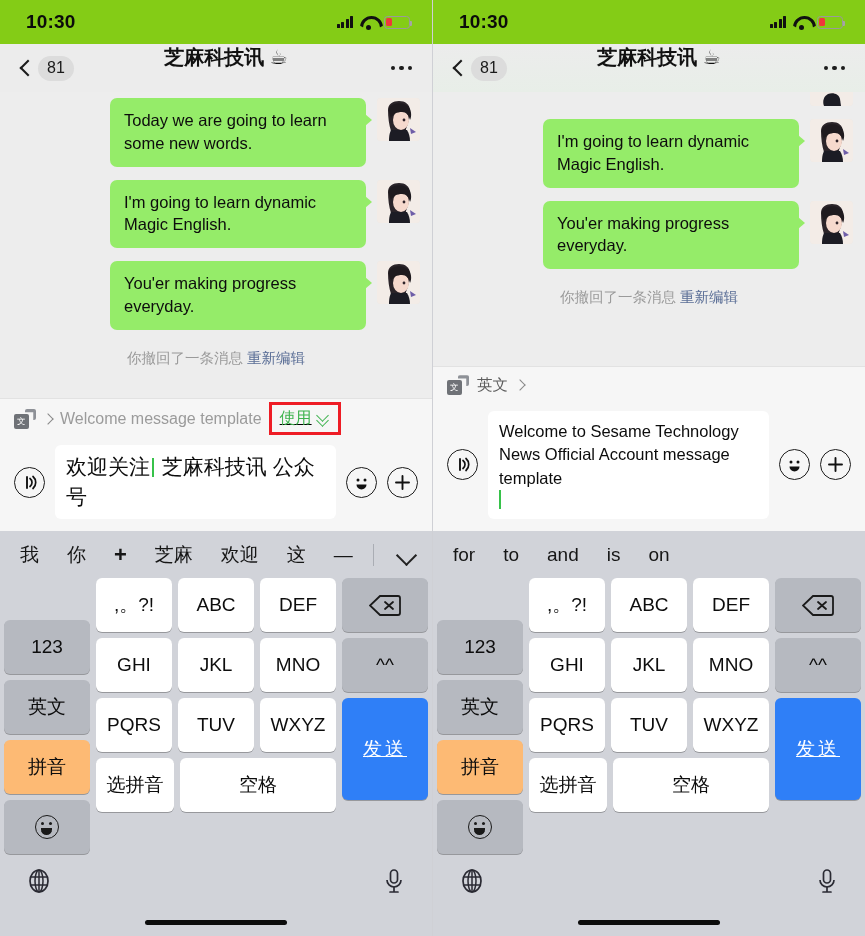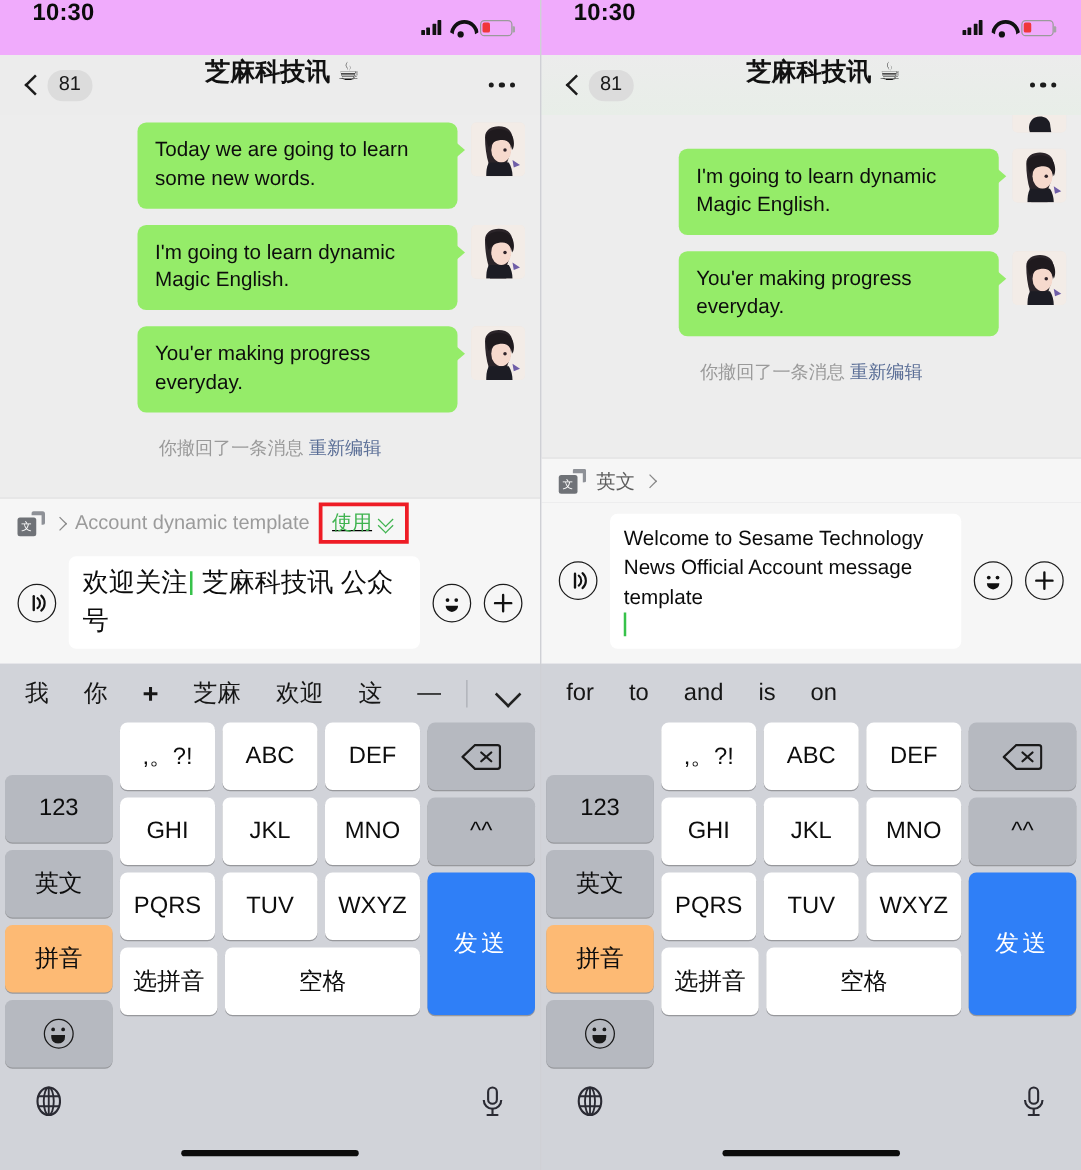--- a/index.html
+++ b/index.html
@@ -10,22 +10,22 @@
     overflow: hidden;
   }
   .screens { display: flex; width: 865px; height: 936px; }
   .phone { width: 432px; height: 936px; position: relative;
            display: flex; flex-direction: column; overflow: hidden; }
   .phone.right { width: 433px; border-left: 1px solid #cfd0d5; }
 
   
   .statusbar {
     height: 44px; flex: 0 0 44px;
-    background: #f0abfc;
-    display: flex; justify-content: space-between;
+    background: #84cc16;
+    display: flex; align-items: center; justify-content: space-between;
     padding: 0 22px 0 26px;
   }
   .status-time { font-size: 19px; font-weight: 600; color: #0b0b0b; letter-spacing: .2px; }
   .status-right { display: flex; align-items: center; gap: 7px; }
   .sig { display: flex; align-items: flex-end; gap: 1.5px; height: 12px; }
   .sig i { width: 3px; background: #111; display: block; border-radius: .5px; }
   .sig i:nth-child(1){height:4px}.sig i:nth-child(2){height:6.5px}
   .sig i:nth-child(3){height:9px}.sig i:nth-child(4){height:12px}
   .wifi { width: 17px; height: 13px; position: relative; }
   .wifi::before{
@@ -174,21 +174,21 @@
   .key.blue { background:#2f7ff7; color:#fff; letter-spacing:3px; font-size:19px; }
   .kb-grid { display:flex; gap:6px; padding:0 4px; }
   .kb-col { display:flex; flex-direction:column; gap:6px; }
   .kb-col.left { flex:0 0 86px;margin-top:42px; }
   .kb-col.center { flex:1 1 auto; }
   .kb-col.right { flex:0 0 86px; }
   .kb-center-row { display:flex; gap:6px; height:54px; }
   .kb-center-row .key { flex:1 1 0; }
   .kb-center-row .key.wide2 { flex:2 1 0; }
   .kb-col .key { height:54px; }
-  .kb-col .key.tall { height:114px; }
+  .kb-col .key.tall { height:102px;text-decoration:underline; }
   .emoji-glyph { width:24px;height:24px;border:1.9px solid #1a1a1a;border-radius:50%;position:relative;display:block; }
   .emoji-glyph::before{content:"";position:absolute;left:5px;top:6px;width:3px;height:3px;border-radius:50%;background:#1a1a1a;box-shadow:8px 0 0 #1a1a1a;}
   .emoji-glyph::after{content:"";position:absolute;left:4.5px;top:11.5px;width:11px;height:5.5px;border-bottom:2px solid #1a1a1a;border-radius:0 0 7px 7px;background:#1a1a1a;}
   .bksp-glyph { width:32px;height:23px;position:relative; }
 
   
   .botbar {
     flex:0 0 auto; background:#d1d3d9; height:80px; position:relative;
     display:flex; align-items:flex-start; justify-content:space-between;
     padding: 12px 26px 0 26px;
@@ -287,21 +287,21 @@
       </div>
     </div>
 
     <div class="trans-bar">
       <span class="trans-icon">
         <span class="sq2"></span>
           <span class="sq1"></span>
           <span class="ch">文</span>
       </span>
       <span class="chev-right"></span>
-      <span class="trans-label">Account dynamic template</span>
+      <span class="trans-label">Welcome message template</span>
       <span class="use-wrap highlight">
         <span class="use-text">使用</span>
         <span class="dbl-chev"></span>
       </span>
     </div>
 
     <div class="inputbar">
       <span class="round-icon">
         <svg width="17" height="17" viewBox="0 0 17 17">
             <path d="M6 3v11" stroke="#111" stroke-width="1.9" stroke-linecap="round"></path>

